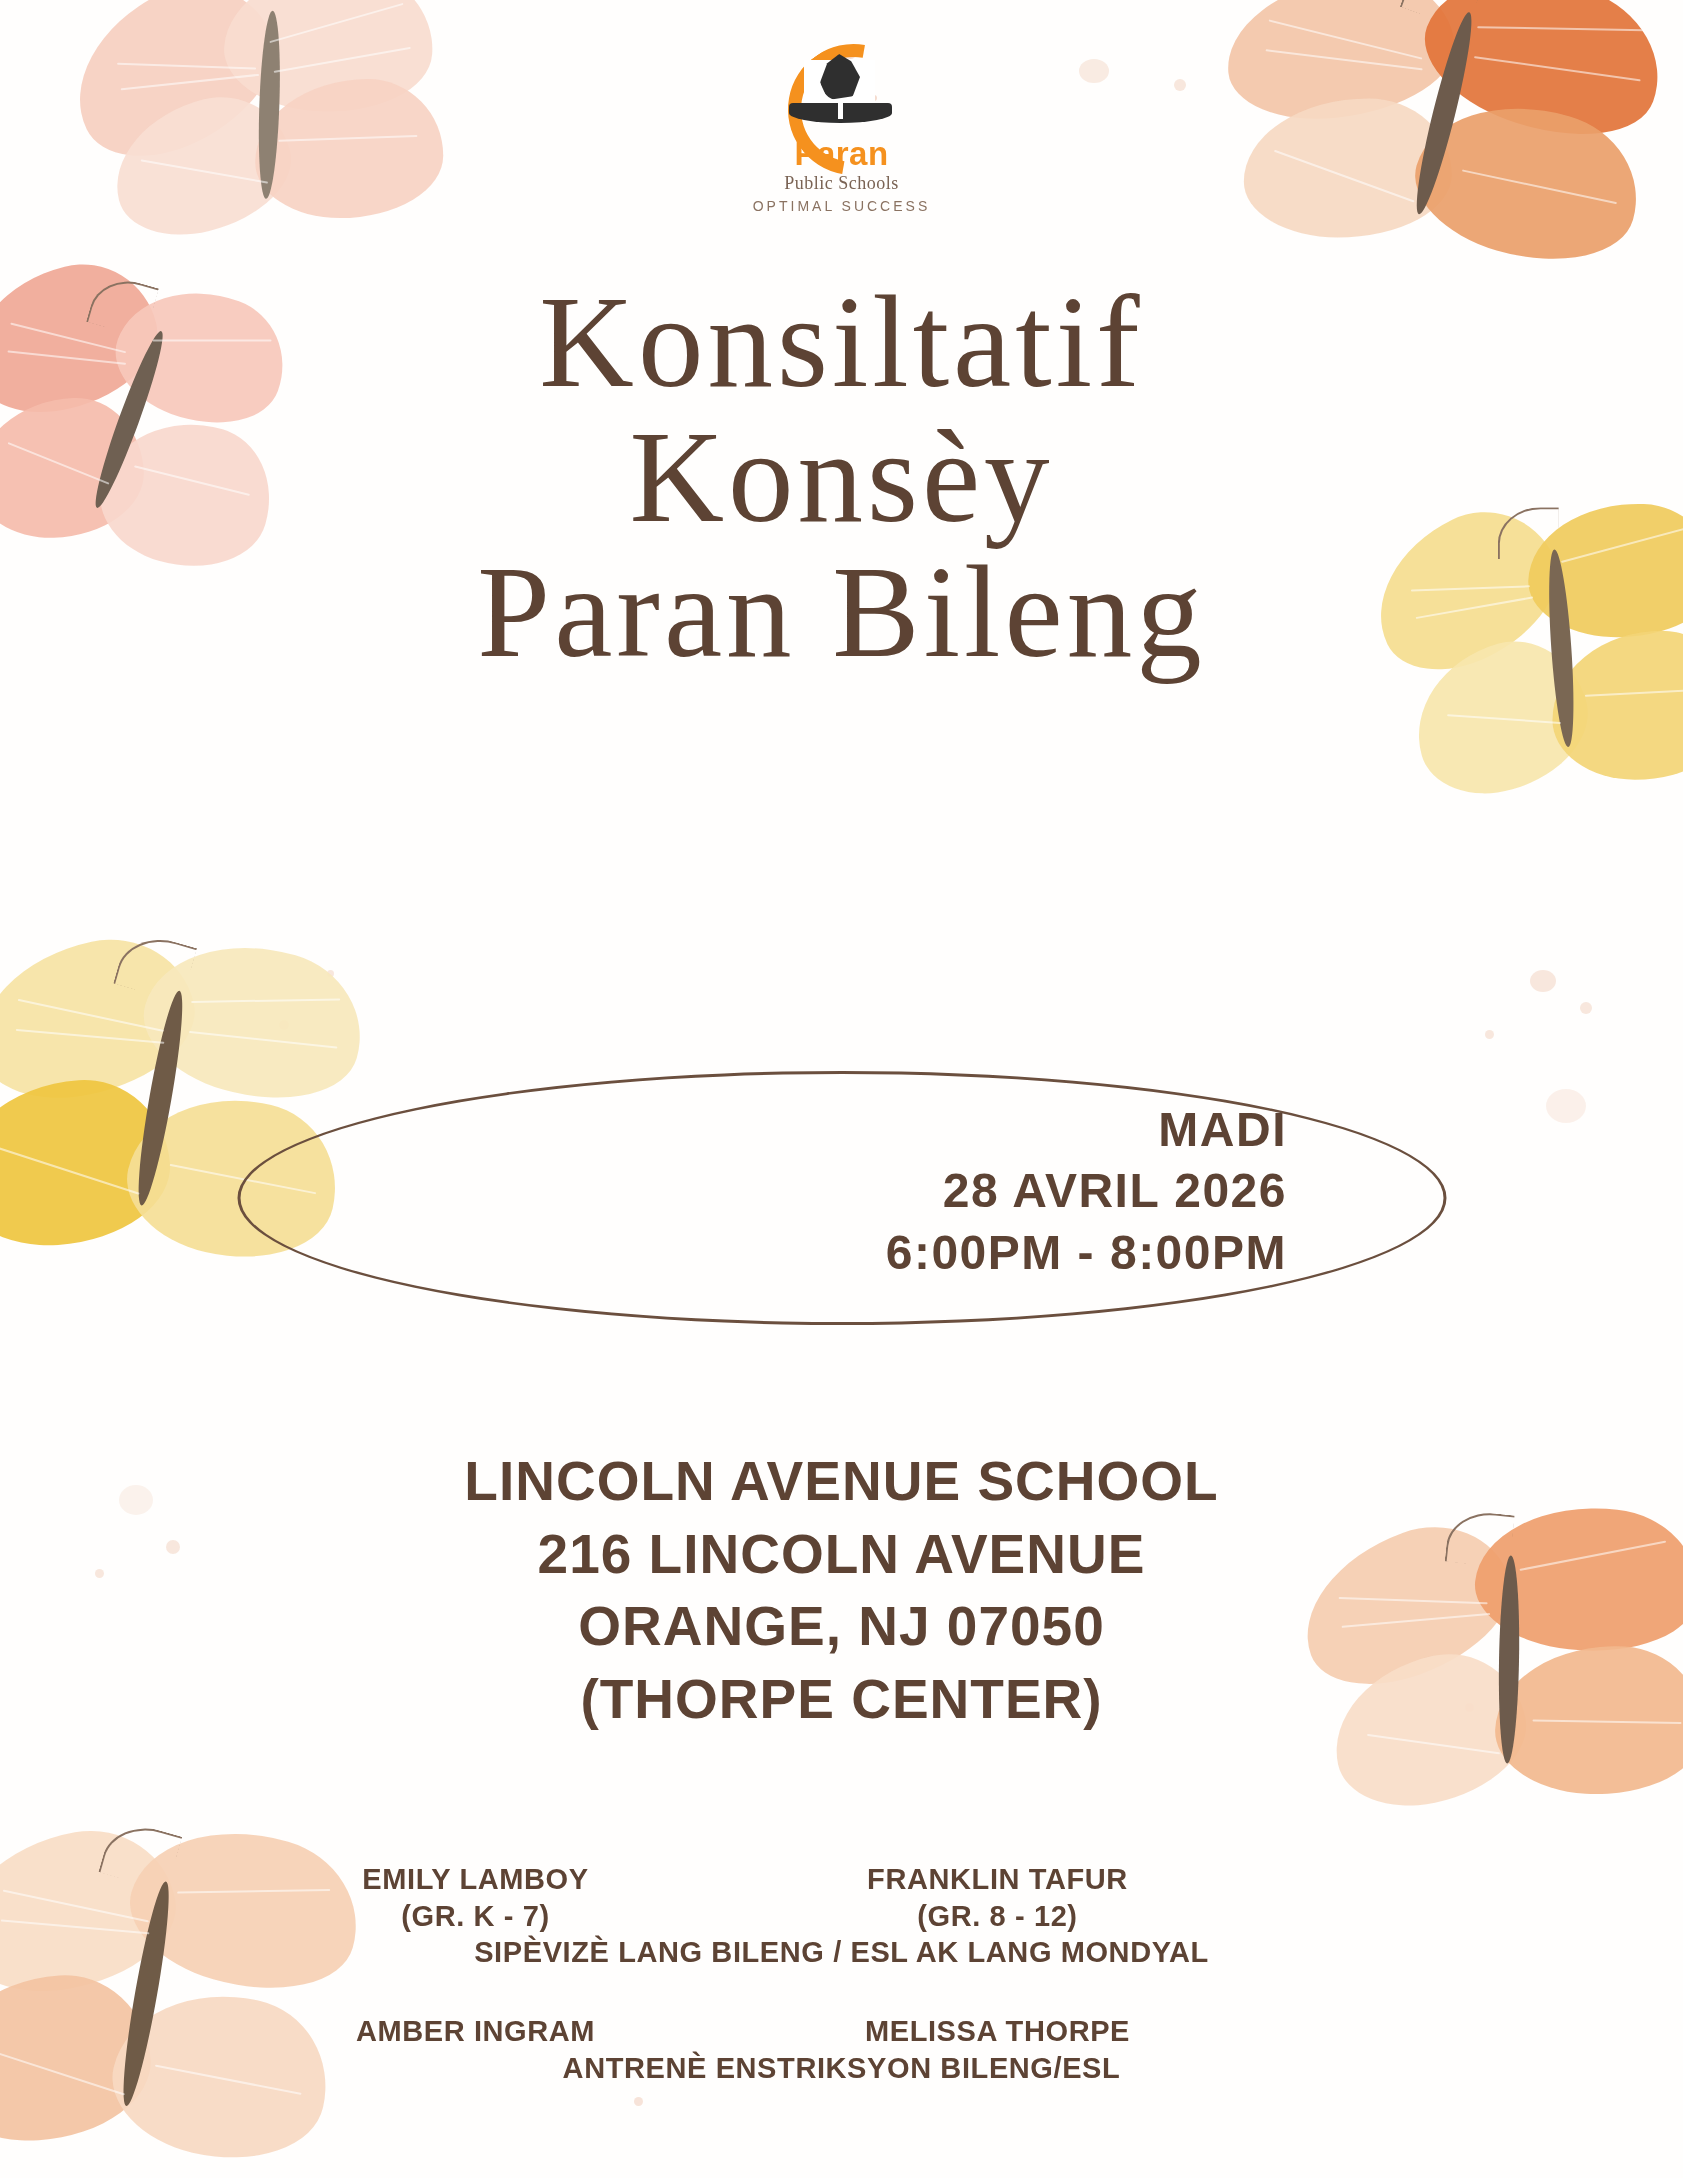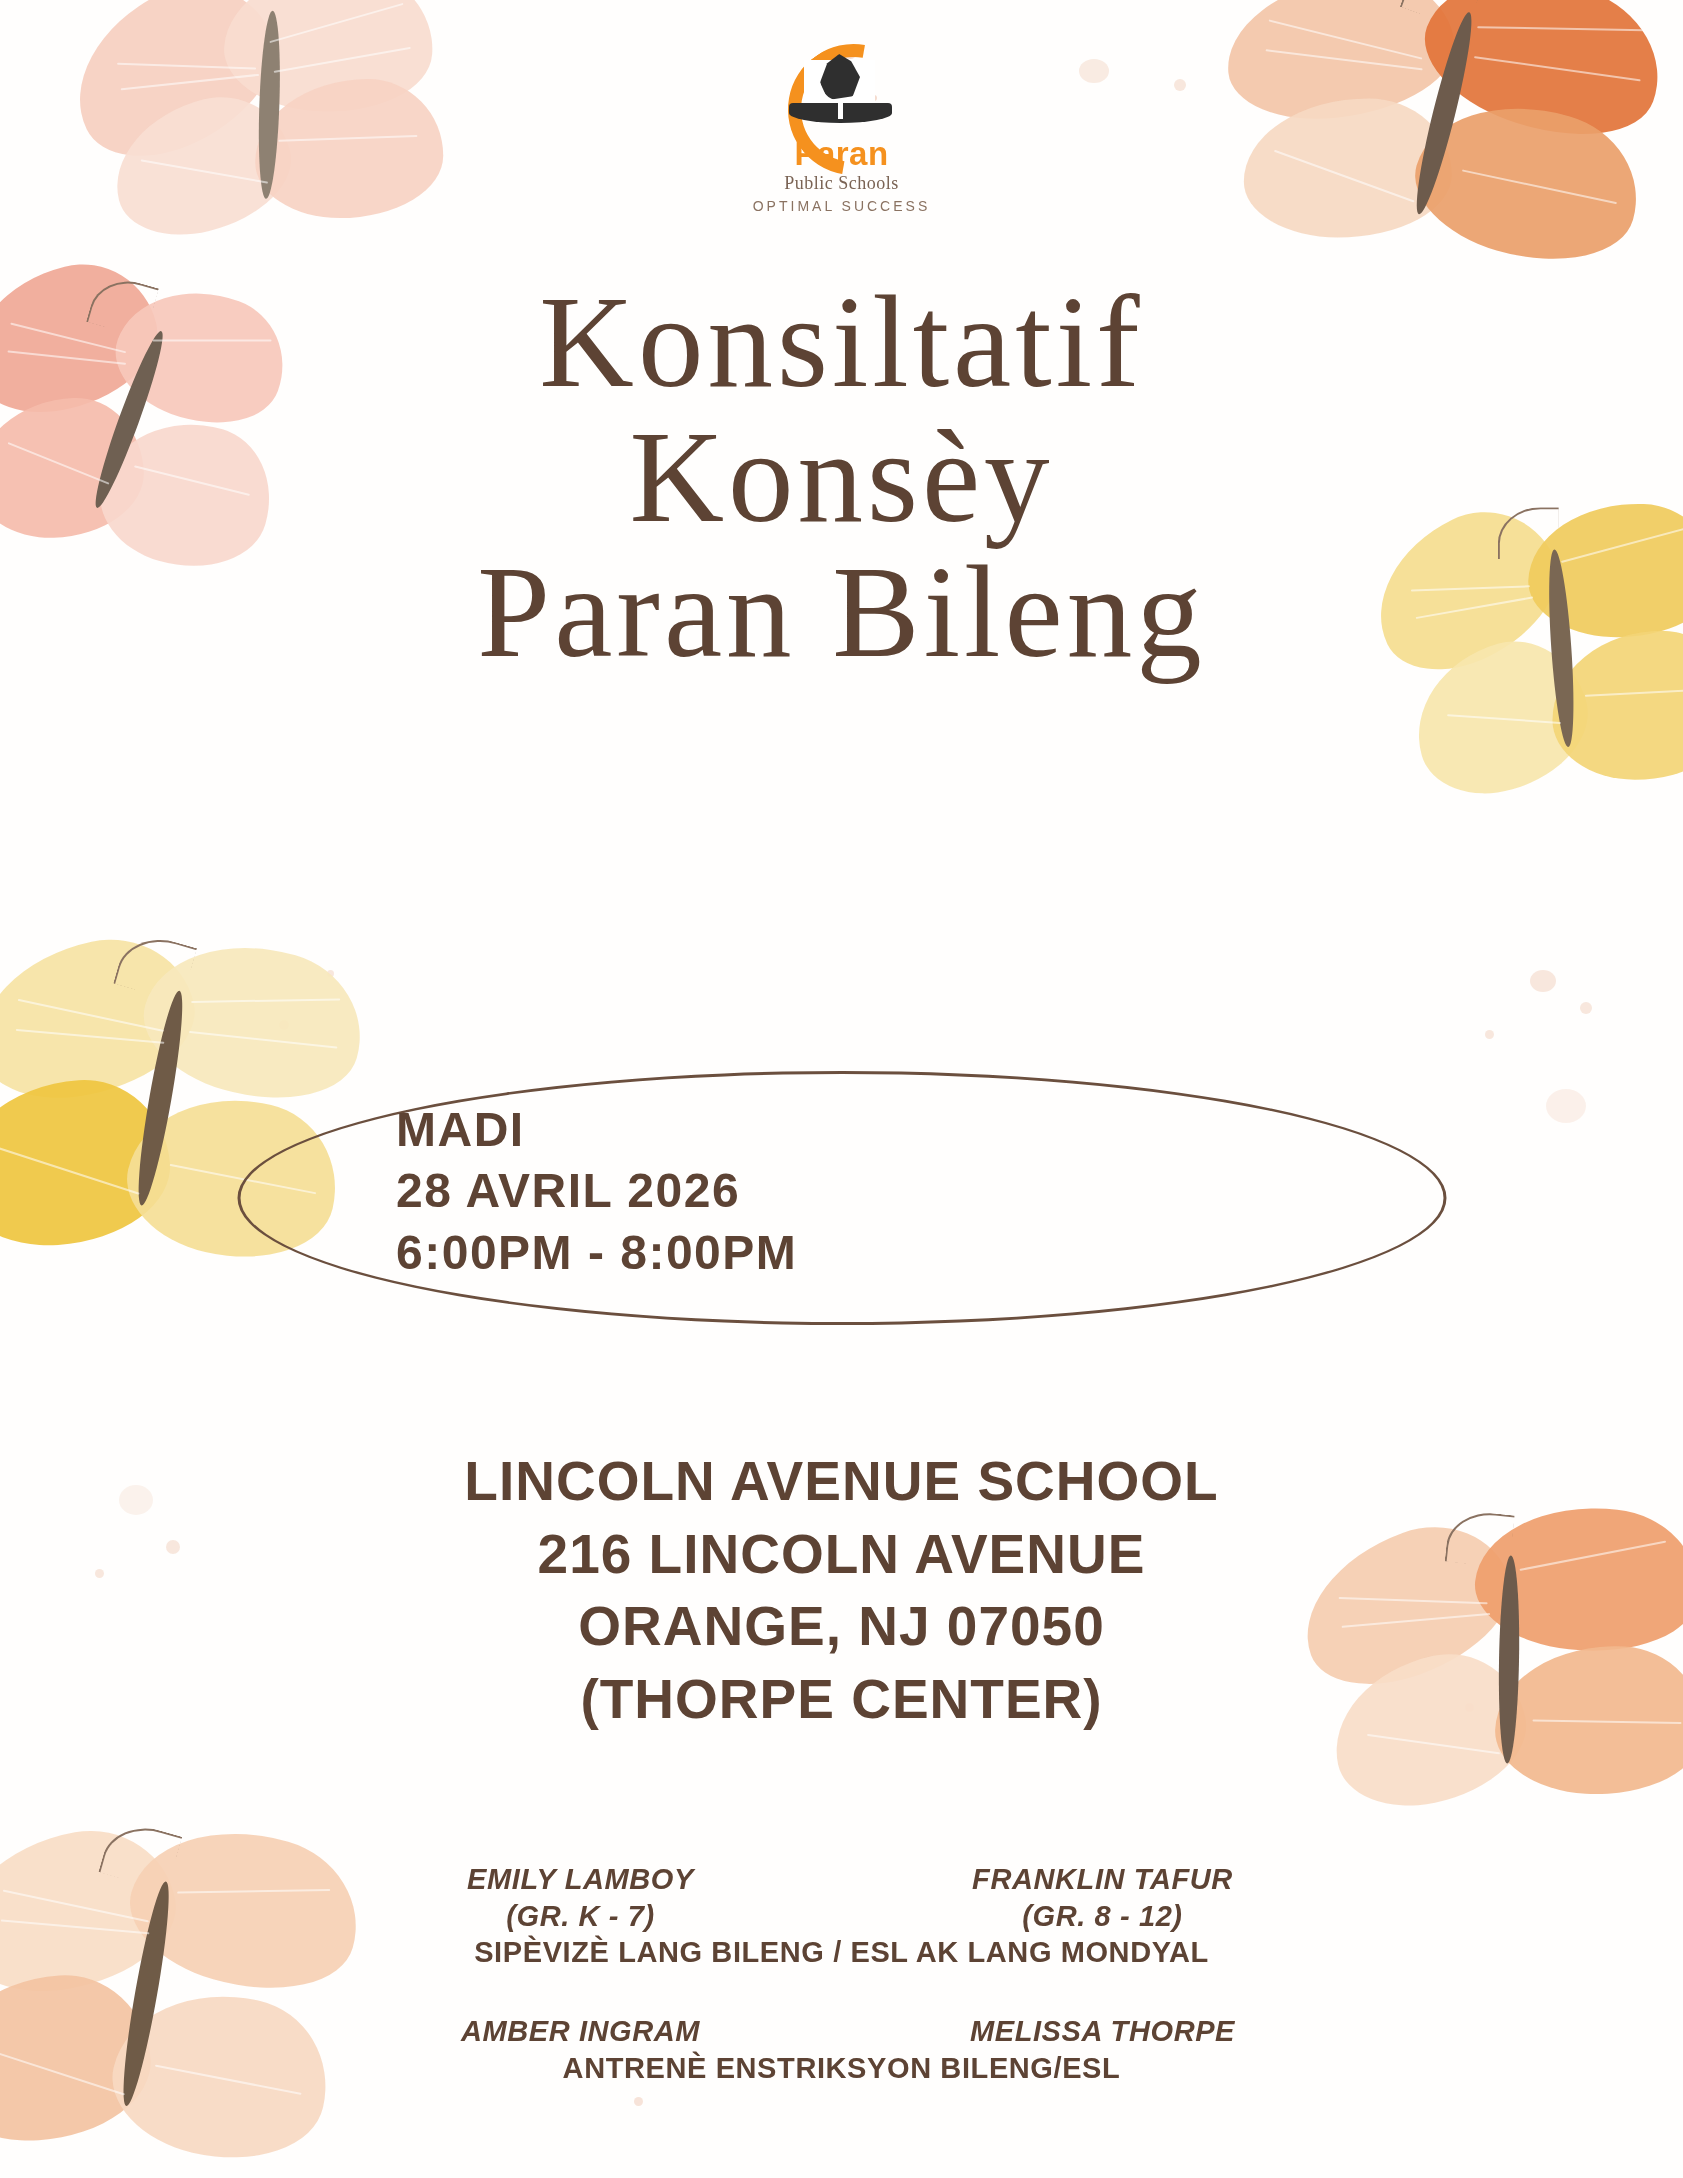--- a/index.html
+++ b/index.html
@@ -171,21 +171,21 @@
     border: 3px solid #6b4f3e;
     border-radius: 50%;
     z-index: 4;
   }
   .date-block {
     position: absolute;
     left: 50%;
     transform: translateX(-50%);
     top: 1099px;
     width: 891px;
-    text-align: left;
+    text-align: right;
     z-index: 5;
     color: #5d4334;
     font-weight: bold;
     font-size: 48px;
     line-height: 1.28;
     letter-spacing: 1.5px;
   }
 
   
   .venue {
@@ -210,23 +210,21 @@
     transform: translateX(-50%);
     top: 1861px;
     width: 1148px;
     z-index: 5;
     color: #5d4334;
     font-weight: bold;
     text-align: center;
   }
   .staff-row {
     display: flex;
-    justify-content: center;
     gap: 106px;
-    font-style: italic;
   }
   .staff-col {
     width: 416px;
     text-align: center;
     font-size: 29px;
     line-height: 1.26;
     letter-spacing: 0.6px;
   }
   .staff-role {
     font-size: 29px;

